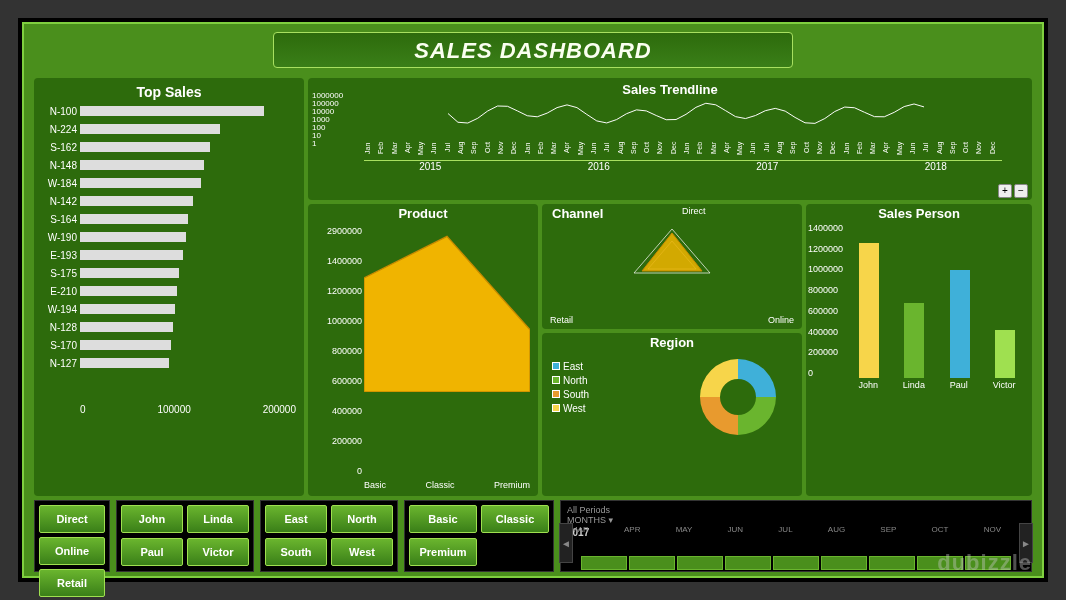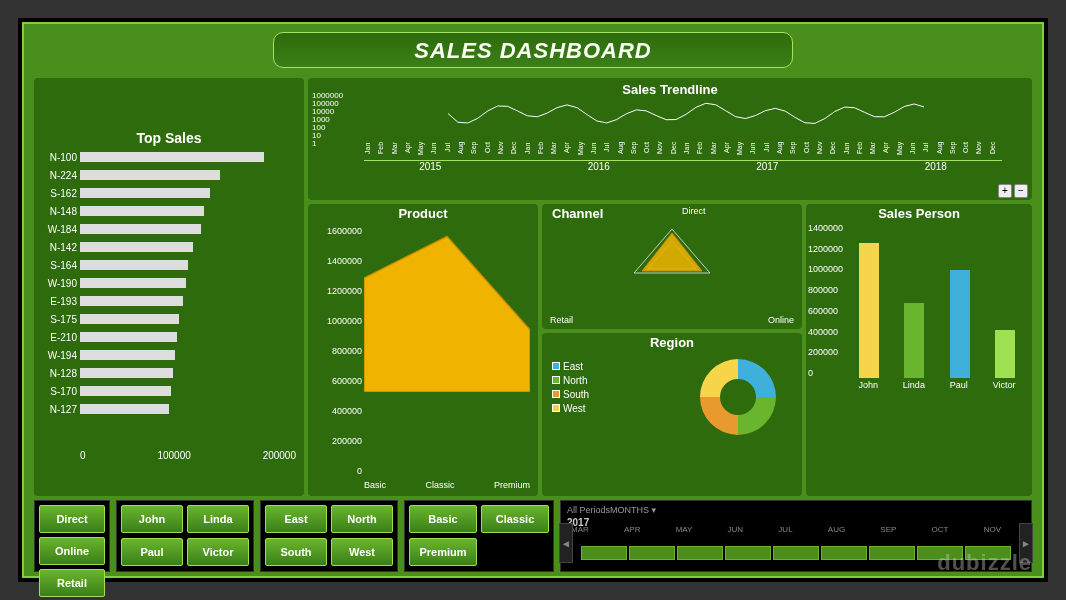--- a/index.html
+++ b/index.html
@@ -1,33 +1,33 @@
 <!DOCTYPE html>
 <html><head>
 <meta charset="utf-8">
 <style>
   * { box-sizing: border-box; margin: 0; padding: 0; font-family: Arial, sans-serif; }
   body { background: #333; width: 1066px; height: 600px; overflow: hidden; }
   .frame { width: 1066px; height: 600px; background: #000; border: 18px solid #333; position: relative; }
   .inner { position: absolute; inset: 4px; background: #4a8f1c; border: 2px solid #7fcf3f; }
-  .title-bar { margin: 8px auto 6px auto; width: 520px; height: 36px; background: linear-gradient(#2d6b0c,#3a7f18); border: 1px solid #a8e060; border-radius: 10px; text-align: center; line-height: 36px; color: #fafff0; font-weight: bold; font-size: 22px; font-style: italic; letter-spacing: 1px; }
+  .title-bar { margin: 8px auto 6px auto; width: 520px; height: 36px; background: linear-gradient(#2d6b0c,#3a7f18); border: 1px solid #a8e060; border-radius: 4px; text-align: center; line-height: 36px; color: #fafff0; font-weight: bold; font-size: 22px; font-style: italic; letter-spacing: 1px; }
   .content { position: absolute; top: 54px; left: 10px; right: 10px; bottom: 80px; display: flex; gap: 4px; }
   .panel { background: #2d6b0c; border-radius: 4px; position: relative; }
   .left { width: 270px; height: 100%; padding: 6px 8px 4px 8px; }
   .right { flex: 1; display: flex; flex-direction: column; gap: 4px; }
   .trend { height: 122px; padding: 4px 6px; position: relative; }
   .mid { flex: 1; display: flex; gap: 4px; }
   .product { width: 230px; }
   .channel-region { width: 260px; display: flex; flex-direction: column; gap: 4px; }
   .channel { flex: 1; }
   .region { flex: 1.3; }
   .person { flex: 1; }
   .ptitle { color: #fff; font-weight: bold; font-size: 13px; text-align: center; padding: 2px 0; }
   
-  .ts-title { color: #fff; font-weight: bold; font-size: 14px; text-align: center; margin-bottom: 2px; margin-top: 46px; }
+  .ts-title { color: #fff; font-weight: bold; font-size: 14px; text-align: center; margin-bottom: 2px; }
   .ts-body { height: 300px; position: relative; }
   .ts-row { display: flex; align-items: center; height: 18px; }
   .ts-lbl { width: 38px; color: #fff; font-size: 10px; text-align: right; padding-right: 3px; }
   .ts-track { flex: 1; height: 12px; position: relative; }
   .ts-bar { position: absolute; left: 0; top: 1px; height: 10px; background: #ddd; }
   .ts-axis { display: flex; justify-content: space-between; margin-left: 38px; color: #fff; font-size: 10px; padding-top: 2px;}
   
   svg { display: block; }
   .yr { display: flex; justify-content: space-around; color: #fff; font-size: 10px; border-top: 1px solid #a8e060; gap: 36px;}
   .yr span { flex: 1; text-align: center; }
@@ -44,21 +44,21 @@
   .pxlbl { display: flex; justify-content: space-around; color: #fff; font-size: 9px; padding: 2px 4px 0 40px;}
   
   .prod-y { position: absolute; left: 4px; top: 22px; bottom: 20px; width: 50px; color: #fff; font-size: 9px; display: flex; flex-direction: column-reverse; justify-content: space-between; text-align: right;}
   .prod-plot { position: absolute; left: 56px; right: 8px; top: 22px; bottom: 20px; }
   .prod-x { position: absolute; left: 56px; right: 8px; bottom: 6px; display: flex; justify-content: space-between; color: #fff; font-size: 9px;}
   
   .footer { position: absolute; bottom: 4px; left: 10px; right: 10px; height: 72px; display: flex; gap: 6px;}
   .slicer-grp { background: #000; border: 1px solid #333; padding: 4px; display: grid; grid-template-columns: 1fr 1fr; gap: 4px; }
   .sbtn { background: linear-gradient(#6ab52e,#3a7f18); border: 1px solid #9fe050; color: #fff; font-weight: bold; font-size: 11px; display: flex; align-items: center; justify-content: center; cursor: pointer; min-width: 62px; height: 28px; border-radius: 2px;}
   .timeline { flex: 1; background: #000; border: 1px solid #333; padding: 4px 6px; color: #888; font-size: 10px; position: relative;}
-  .tl-top { display: flex; font-size: 9px; color: #999;}
+  .tl-top { display: flex; font-size: 9px; color: #999; flex-direction: column;}
   .tl-track { display: flex; gap: 2px; margin-top: 18px;}
   .tl-seg { flex: 1; height: 14px; background: #4a8f1c; border: 1px solid #6ab52e;}
   .tl-months { position: absolute; left: 10px; right: 30px; top: 24px; display: flex; justify-content: space-between; color: #888; font-size: 8px;}
   .tl-arrow { position: absolute; width: 14px; height: 40px; background: #222; color: #888; display: flex; align-items: center; justify-content: center; font-size: 10px; cursor: pointer; border: 1px solid #444;}
   .tl-arrow.l { left: -2px; top: 22px;}
   .tl-arrow.r { right: -2px; top: 22px;}
   .trend-y { position: absolute; left: 4px; top: 14px; color: #fff; font-size: 8px; line-height: 8px;}
   .trend-months { display: flex; font-size: 7px; color: #fff; }
   .trend-months span { flex: 1; writing-mode: vertical-rl; transform: rotate(180deg); text-align: center; height: 20px;}
   .watermark { position: absolute; right: 10px; bottom: 0; color: rgba(200,200,200,.4); font-size: 22px; font-weight: bold; letter-spacing: 1px; pointer-events: none;}
@@ -260,21 +260,21 @@
           <div class="ptitle">Product</div>
           <div class="prod-y" id="prod-y">
                 <div>0</div>
                 <div>200000</div>
                 <div>400000</div>
                 <div>600000</div>
                 <div>800000</div>
                 <div>1000000</div>
                 <div>1200000</div>
                 <div>1400000</div>
-                <div>1600000</div>
+                <div>2900000</div>
               </div>
           <svg class="prod-plot" id="prod-svg" viewBox="0 0 100 100" preserveAspectRatio="none">
             <polygon id="prod-poly" fill="#f0b400" stroke="#c78a00" stroke-width="0.8" points="0,100 0,31.25 50,6.25 100,62.5 100,100"></polygon>
           </svg>
           <div class="prod-x" id="prod-x">
                 <span>Basic</span>
                 <span>Classic</span>
                 <span>Premium</span>
               </div>
         </div>

